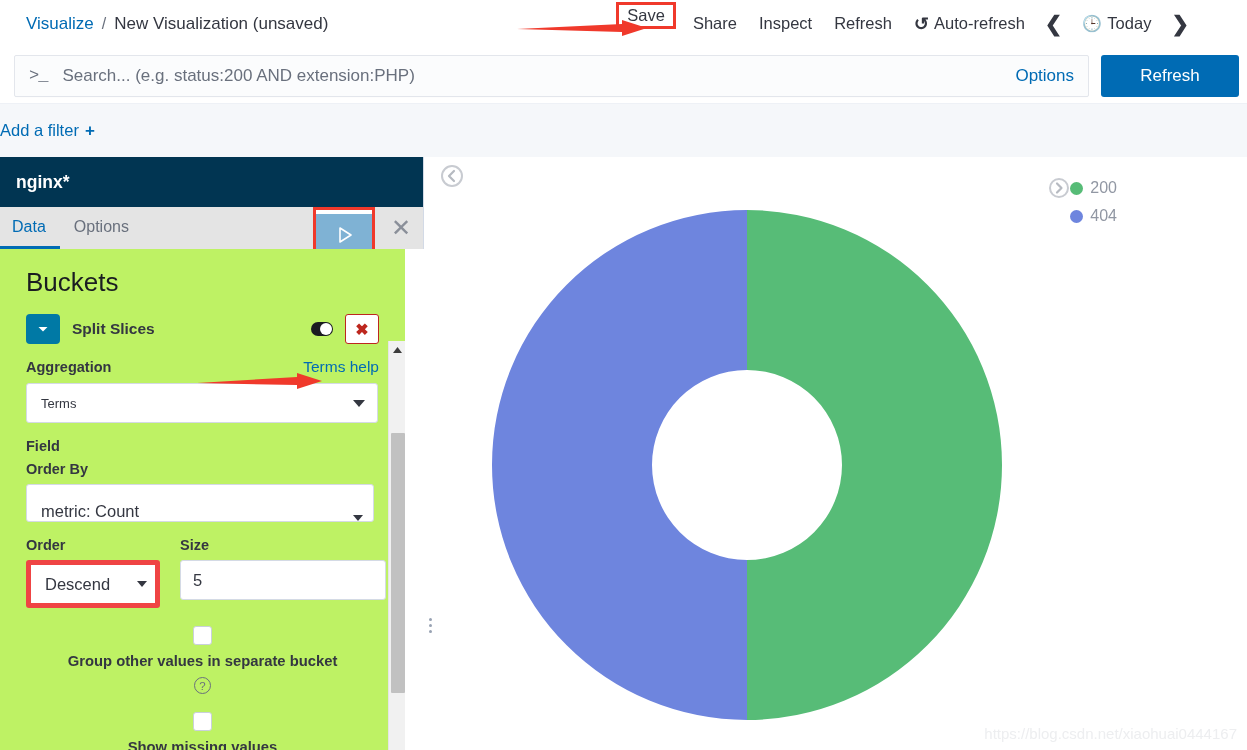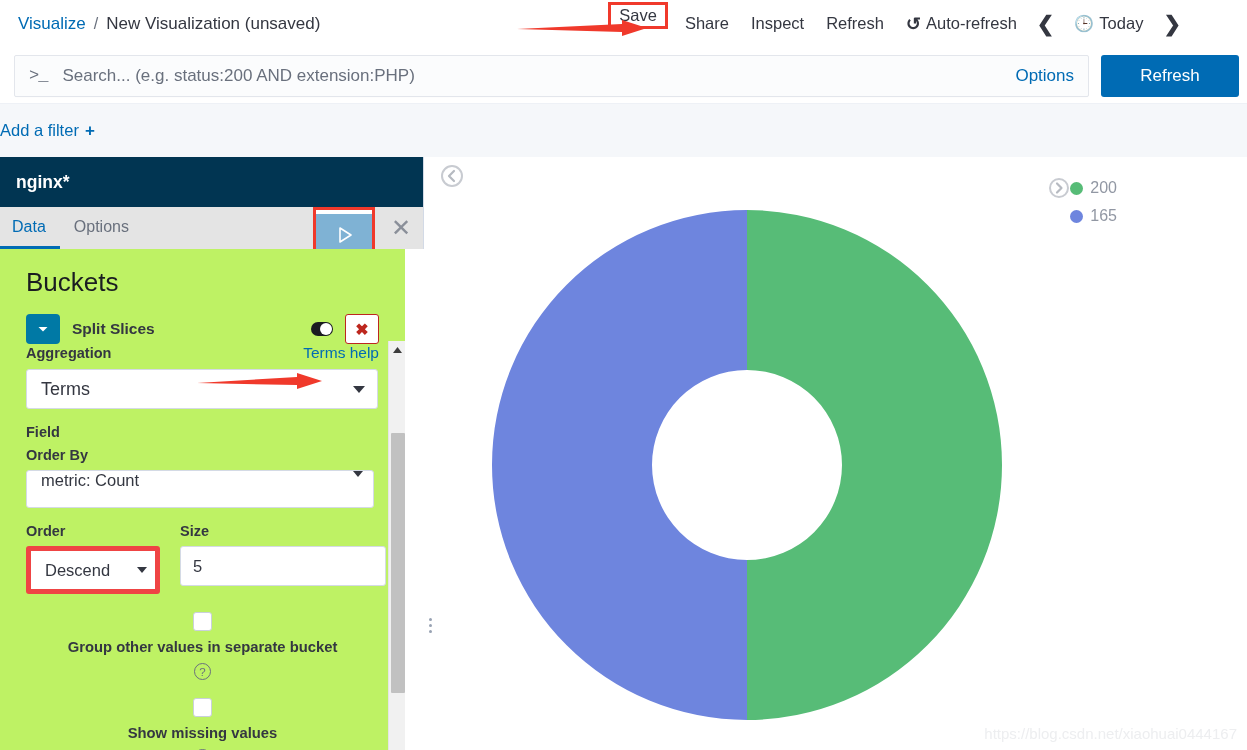--- a/index.html
+++ b/index.html
@@ -13,21 +13,21 @@
     color: #343741;
   }
   #app {
     position: relative;
     width: 1247px; height: 750px;
     overflow: hidden;
   }
 
   
   .topnav {
-    position: absolute; left: 4px; top: 0;
+    position: absolute; left: 12px; top: 0;
     width: 1192px; height: 48px;
     background: #ffffff;
     display: flex; align-items: center;
     border-bottom: 1px solid #ffffff;
   }
   .accent-left {
     position: absolute; left: 0; top: 0;
     width: 3px; height: 48px; background: #ffffff;
   }
   .breadcrumb {
@@ -207,20 +207,21 @@
     width: 405px; height: 501px;
     padding: 18px 26px 0 26px;
     background: #bef264;
   }
   h2.buckets-title {
     margin: 0 0 16px 0;
     font-size: 26px; font-weight: normal; color: #1a1c21;
   }
   .bucket-row {
     display: flex; align-items: center;
+    margin-bottom: 14px;
   }
   .collapse-btn {
     width: 34px; height: 30px;
     background: #0079a5;
     border-radius: 4px;
     display: flex; align-items: center; justify-content: center;
     cursor: pointer;
   }
   .collapse-btn svg { display: block; }
   .bucket-label {
@@ -250,42 +251,42 @@
     font-size: 14.5px; font-weight: bold; color: #343741;
   }
   .help-link { font-size: 15.5px; color: #006bb4; cursor: pointer; }
   .select-box {
     width: 352px; height: 40px;
     border: 1px solid #d4dae5;
     border-radius: 3px;
     background: #fff;
     display: flex; align-items: center;
     padding: 0 12px 0 14px;
-    font-size: 18px; color: #343741;
+    font-size: 13px; color: #343741;
     margin-bottom: 15px;
     cursor: pointer;
   }
   .select-box .val { flex: 1; }
   .caret-fat {
     width: 0; height: 0;
     border-left: 6px solid transparent;
     border-right: 6px solid transparent;
     border-top: 7px solid #343741;
   }
   .caret-thin {
     width: 0; height: 0;
     border-left: 5px solid transparent;
     border-right: 5px solid transparent;
     border-top: 6px solid #343741;
   }
   .select-native {
     width: 348px; height: 38px;
     border: 1px solid #d4dae5; border-radius: 3px;
     background: #fff;
-    display: flex; align-items: flex-start;
+    display: flex; align-items: flex-end;
     padding: 0 10px 0 14px;
     font-size: 16.5px; color: #343741;
     margin-bottom: 15px;
     cursor: pointer;
   }
   .select-native .val { flex: 1; }
   .two-col { display: flex; gap: 20px; }
   .col-order { width: 134px; }
   .col-size { width: 206px; }
   .mini-select {
@@ -583,21 +584,21 @@
       <path d="M8 5.5 L12.5 10 L8 14.5" fill="none" stroke="#b6bac1" stroke-width="2.2" stroke-linecap="round" stroke-linejoin="round"></path>
     </svg>
 
     <div class="legend">
       <div class="legend-row">
         <span class="legend-dot" style="background:#57bc77"></span>
         <span class="legend-text">200</span>
       </div>
       <div class="legend-row">
         <span class="legend-dot" style="background:#6e85de"></span>
-        <span class="legend-text">165</span>
+        <span class="legend-text">404</span>
       </div>
     </div>
 
     <div class="donut-wrap">
       <svg width="520" height="520" viewBox="0 0 520 520">
 
         <path d="M 260 5 A 255 255 0 0 1 260 515 L 260 355 A 95 95 0 0 0 260 165 Z" fill="#57bc77"></path>
 
         <path d="M 260 515 A 255 255 0 0 1 260 5 L 260 165 A 95 95 0 0 0 260 355 Z" fill="#6e85de"></path>
       </svg>

